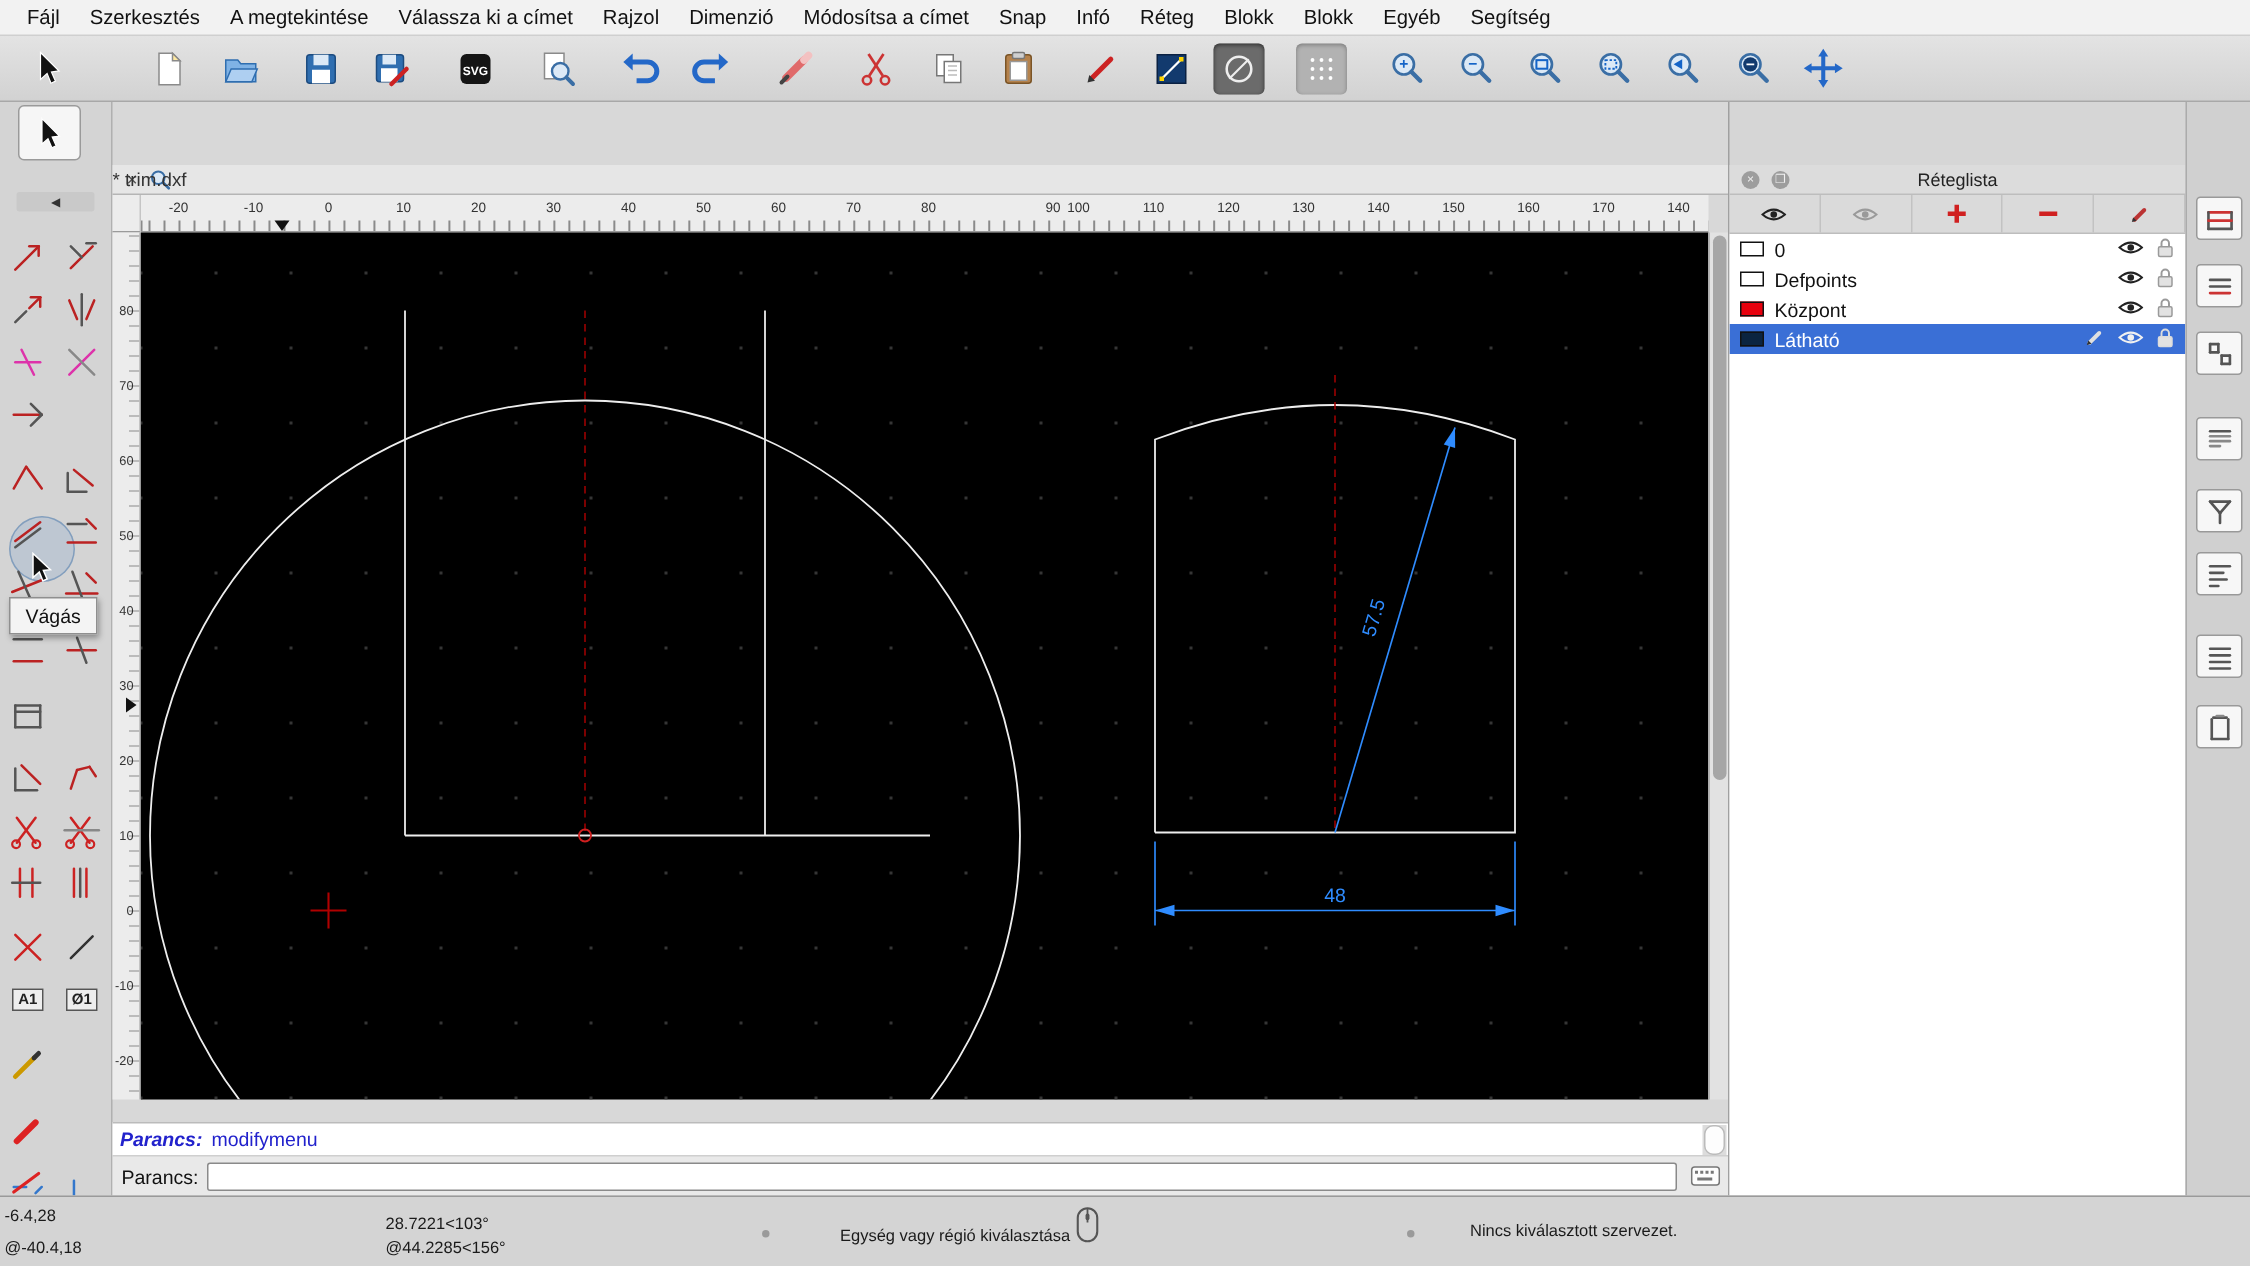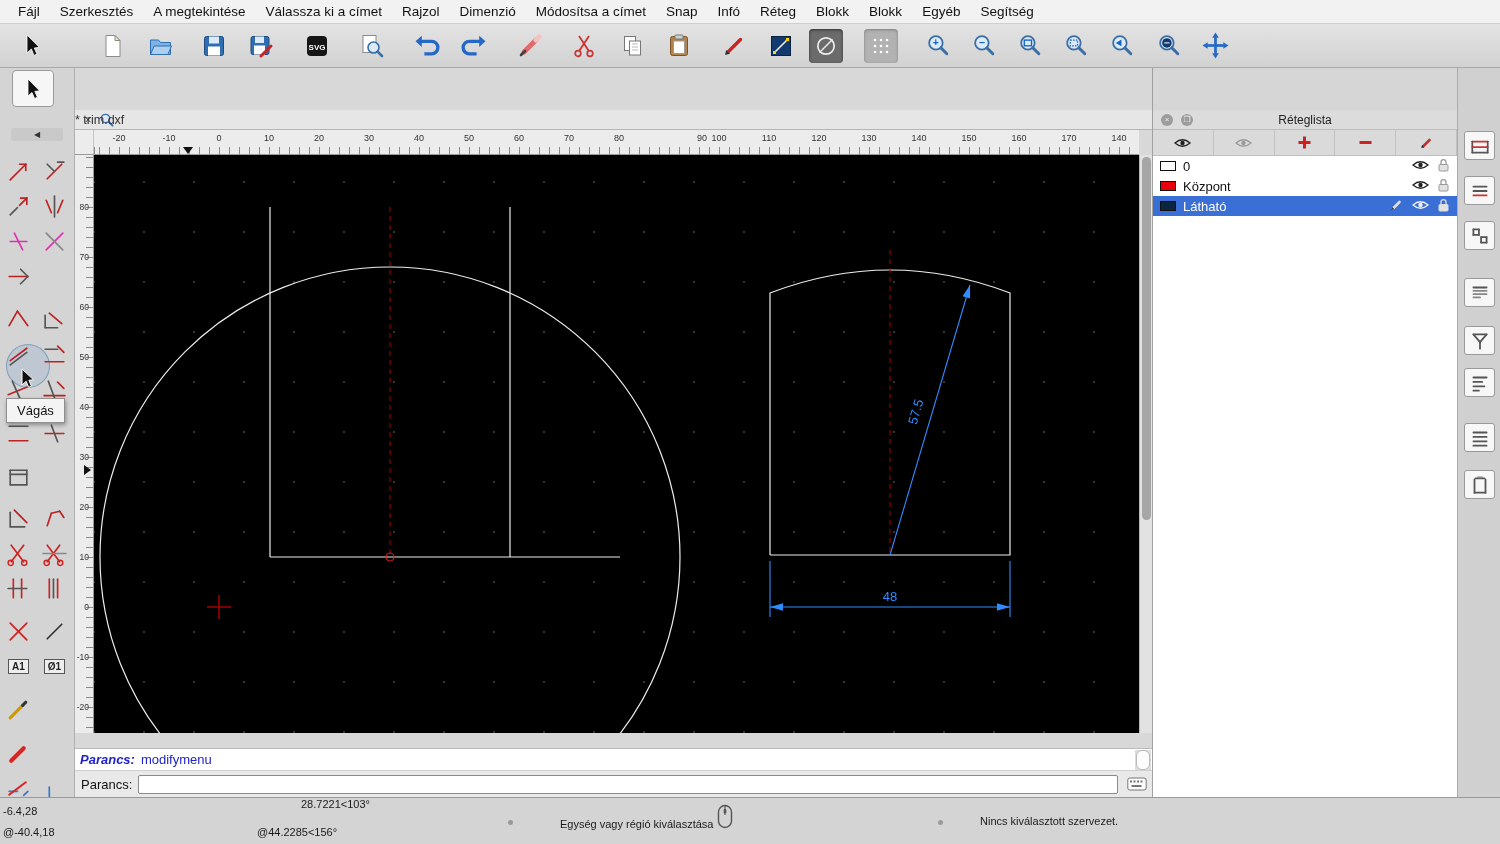--- a/index.html
+++ b/index.html
@@ -690,20 +690,34 @@
                 <path d="M1,6 Q8.5,-0.5 16,6 Q8.5,12.5 1,6 Z" fill="none" stroke="#222" stroke-width="1.3"></path>
                 <circle cx="8.5" cy="6" r="2.2" fill="#222"></circle>
               </svg></span>
             <span><svg width="11" height="14" viewBox="0 0 11 14">
                 <rect x="1" y="6.5" width="9" height="6.5" rx="1" fill="#e2e2e2" stroke="#9a9a9a"></rect>
                 <path d="M3,6.5 V4.2 a2.5,2.5 0 0 1 5,0 V6.5" fill="none" stroke="#9a9a9a" stroke-width="1.3"></path>
               </svg></span>
           </div>
         </div>
         <div class="layer-row">
+          <div class="layer-swatch" style="background: rgb(255, 255, 255);"></div>
+          <span>Defpoints</span>
+          <div class="layer-icons">
+            <span><svg width="17" height="12" viewBox="0 0 17 12">
+                <path d="M1,6 Q8.5,-0.5 16,6 Q8.5,12.5 1,6 Z" fill="none" stroke="#222" stroke-width="1.3"></path>
+                <circle cx="8.5" cy="6" r="2.2" fill="#222"></circle>
+              </svg></span>
+            <span><svg width="11" height="14" viewBox="0 0 11 14">
+                <rect x="1" y="6.5" width="9" height="6.5" rx="1" fill="#e2e2e2" stroke="#9a9a9a"></rect>
+                <path d="M3,6.5 V4.2 a2.5,2.5 0 0 1 5,0 V6.5" fill="none" stroke="#9a9a9a" stroke-width="1.3"></path>
+              </svg></span>
+          </div>
+        </div>
+        <div class="layer-row">
           <div class="layer-swatch" style="background: rgb(232, 0, 13);"></div>
           <span>Központ</span>
           <div class="layer-icons">
             <span><svg width="17" height="12" viewBox="0 0 17 12">
                 <path d="M1,6 Q8.5,-0.5 16,6 Q8.5,12.5 1,6 Z" fill="none" stroke="#222" stroke-width="1.3"></path>
                 <circle cx="8.5" cy="6" r="2.2" fill="#222"></circle>
               </svg></span>
             <span><svg width="11" height="14" viewBox="0 0 11 14">
                 <rect x="1" y="6.5" width="9" height="6.5" rx="1" fill="#e2e2e2" stroke="#9a9a9a"></rect>
                 <path d="M3,6.5 V4.2 a2.5,2.5 0 0 1 5,0 V6.5" fill="none" stroke="#9a9a9a" stroke-width="1.3"></path>
@@ -799,21 +813,21 @@
           <line x1="15" y1="5" x2="15" y2="17" stroke="#555" stroke-width="1.6" stroke-linecap="round"></line>
           <line x1="5" y1="17" x2="15" y2="17" stroke="#555" stroke-width="1.6" stroke-linecap="round"></line>
           <line x1="8" y1="3" x2="12" y2="3" stroke="#888" stroke-width="1.6" stroke-linecap="round"></line>
         </svg>
       </div>
     </div>
 
   <div id="statusbar">
     <div class="sb-abs" style="left:3px;top:7px;">-6.4,28</div>
     <div class="sb-abs" style="left:3px;top:28px;">@-40.4,18</div>
-    <div class="sb-abs" style="left:257px;top:0;margin-left:44px;">28.7221&lt;103°</div>
+    <div class="sb-abs" style="left:257px;top:12px;">28.7221&lt;103°</div>
     <div class="sb-abs" style="left:257px;top:28px;">@44.2285&lt;156°</div>
     <div class="sb-dot" style="left:508px;top:22px;"></div>
     <div class="sb-abs" style="left:560px;top:20px;">Egység vagy régió kiválasztása</div>
     <svg class="sb-abs" style="left:717px;top:6px;" width="16" height="26" viewBox="0 0 16 26">
       <rect x="1.5" y="1.5" width="13" height="22" rx="6.5" fill="none" stroke="#555" stroke-width="1.4"></rect>
       <line x1="8" y1="1.5" x2="8" y2="11" stroke="#555" stroke-width="1.2"></line>
       <rect x="6.7" y="5" width="2.6" height="4.5" rx="1.3" fill="#555"></rect>
     </svg>
     <div class="sb-dot" style="left:938px;top:22px;"></div>
     <div class="sb-abs" style="left:948px;top:17px;margin-left:32px;">Nincs kiválasztott szervezet.</div>

